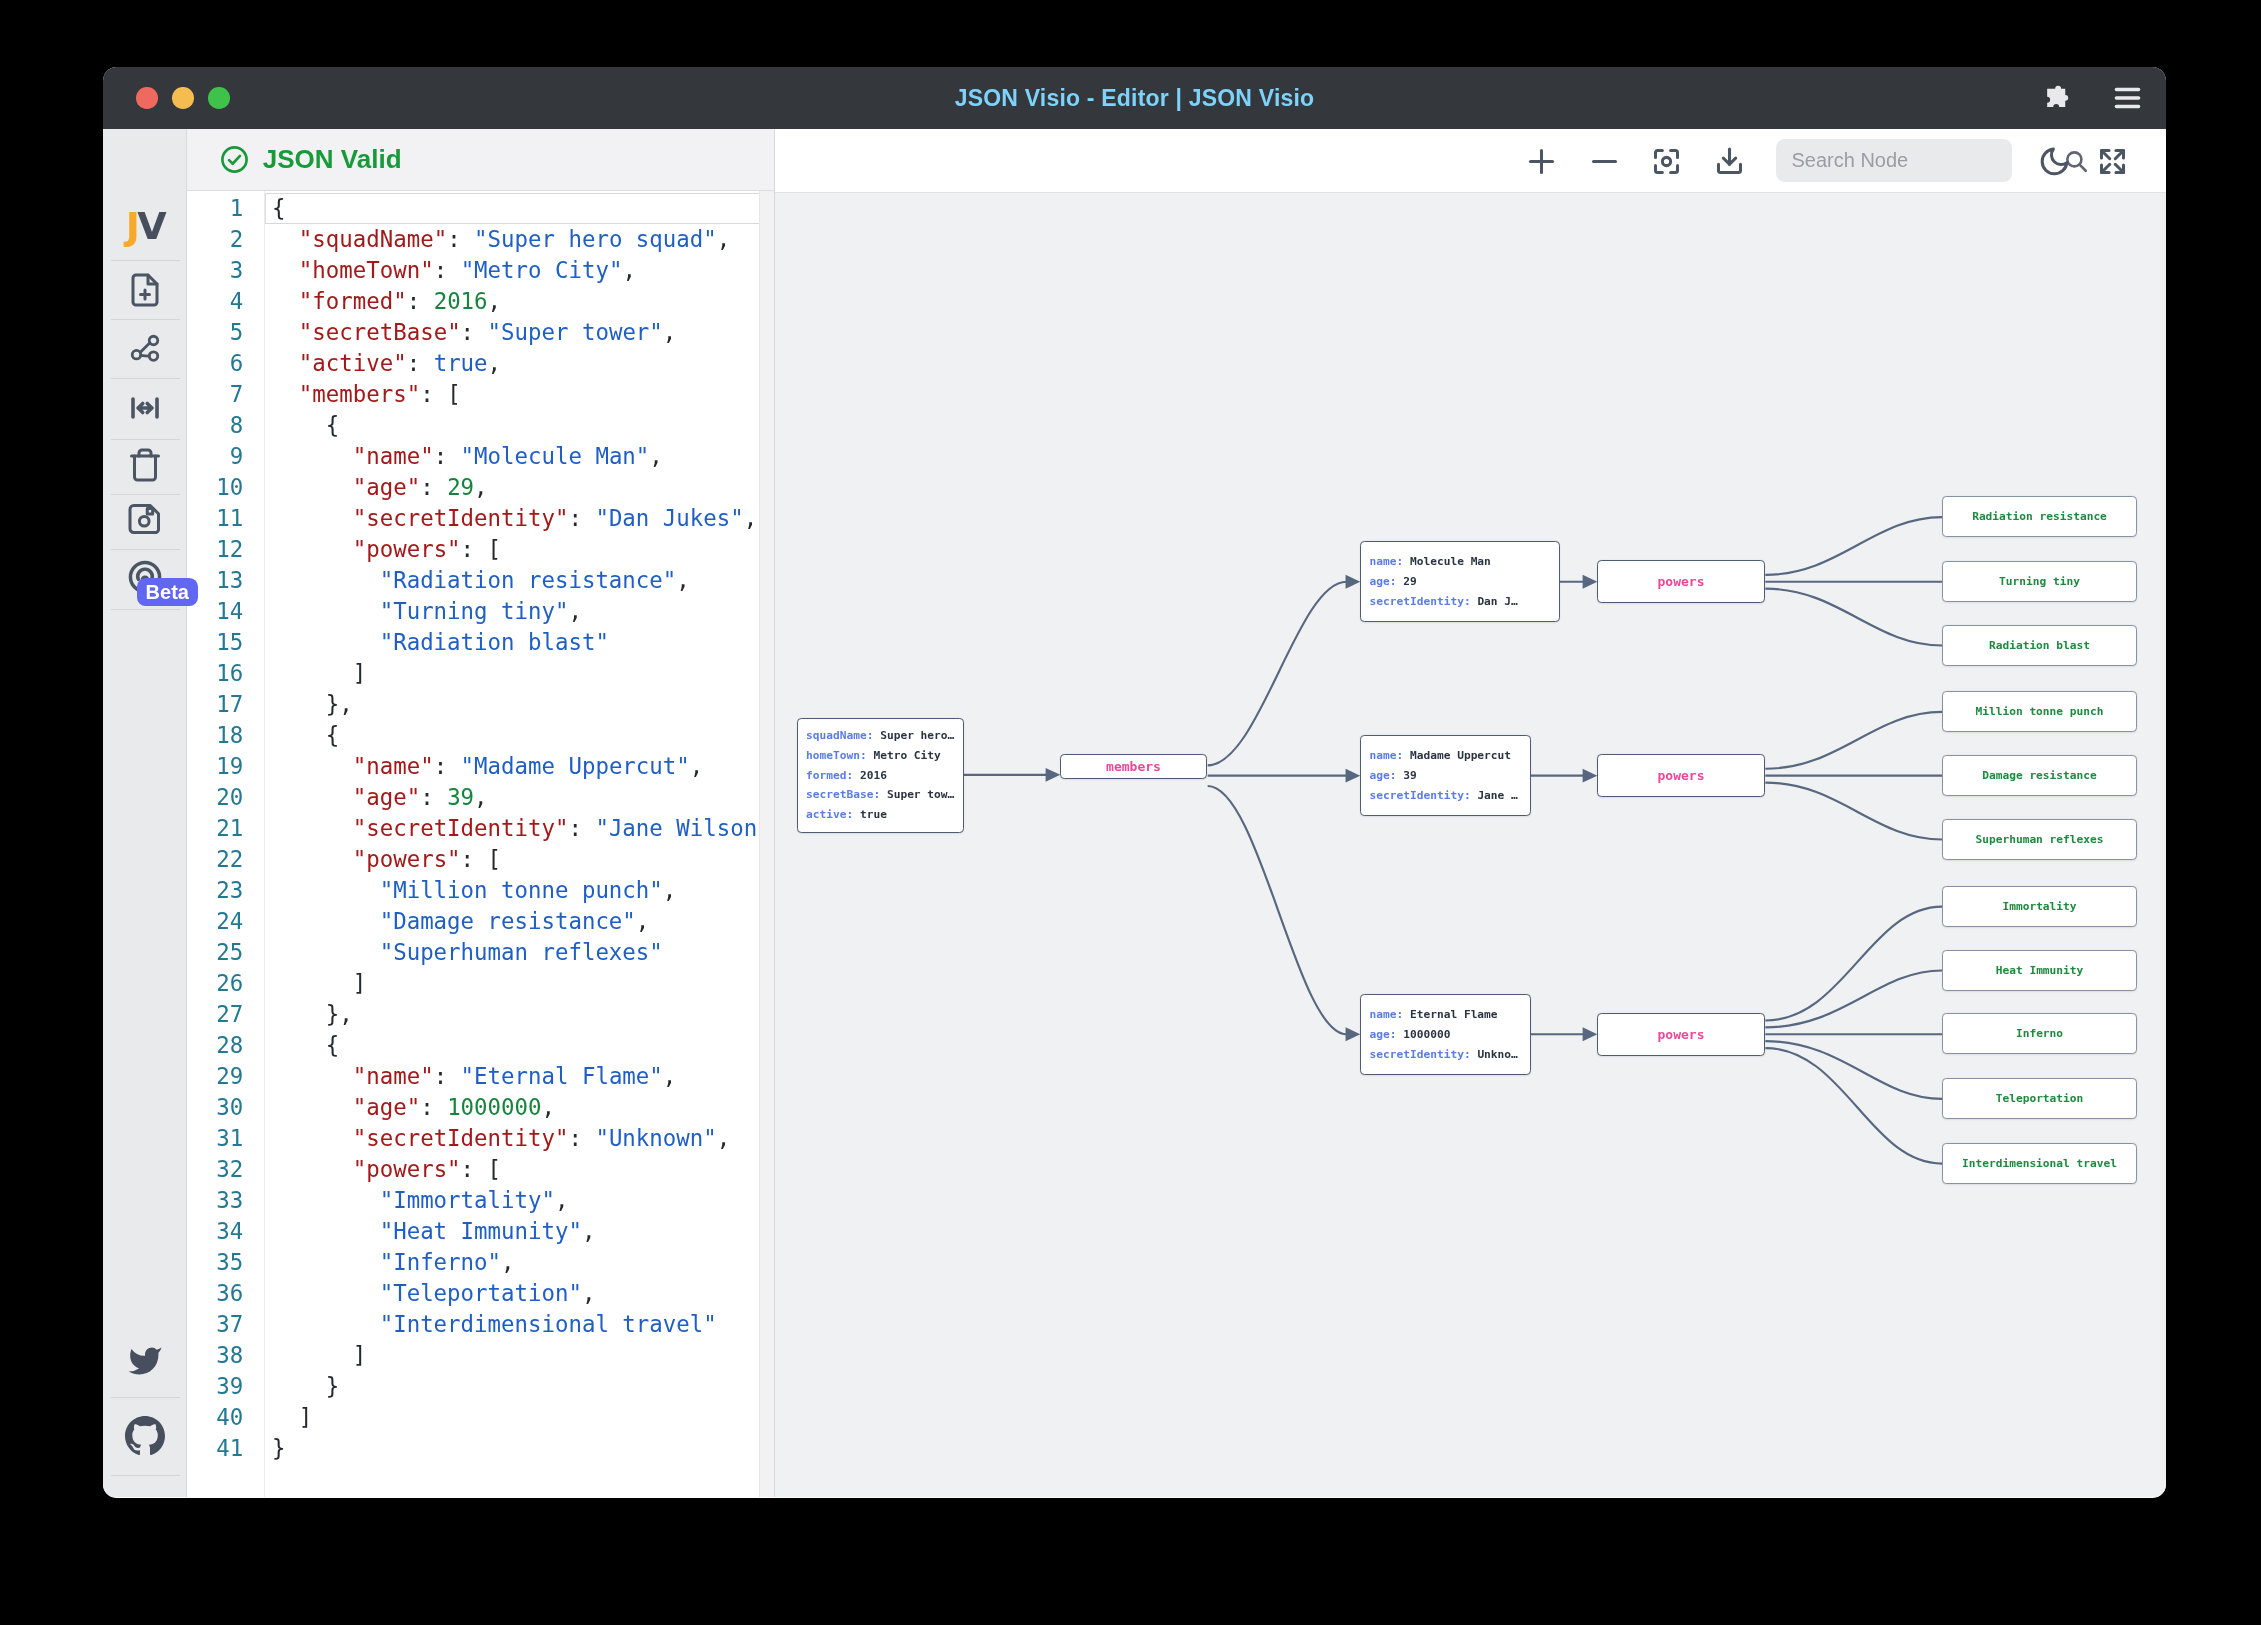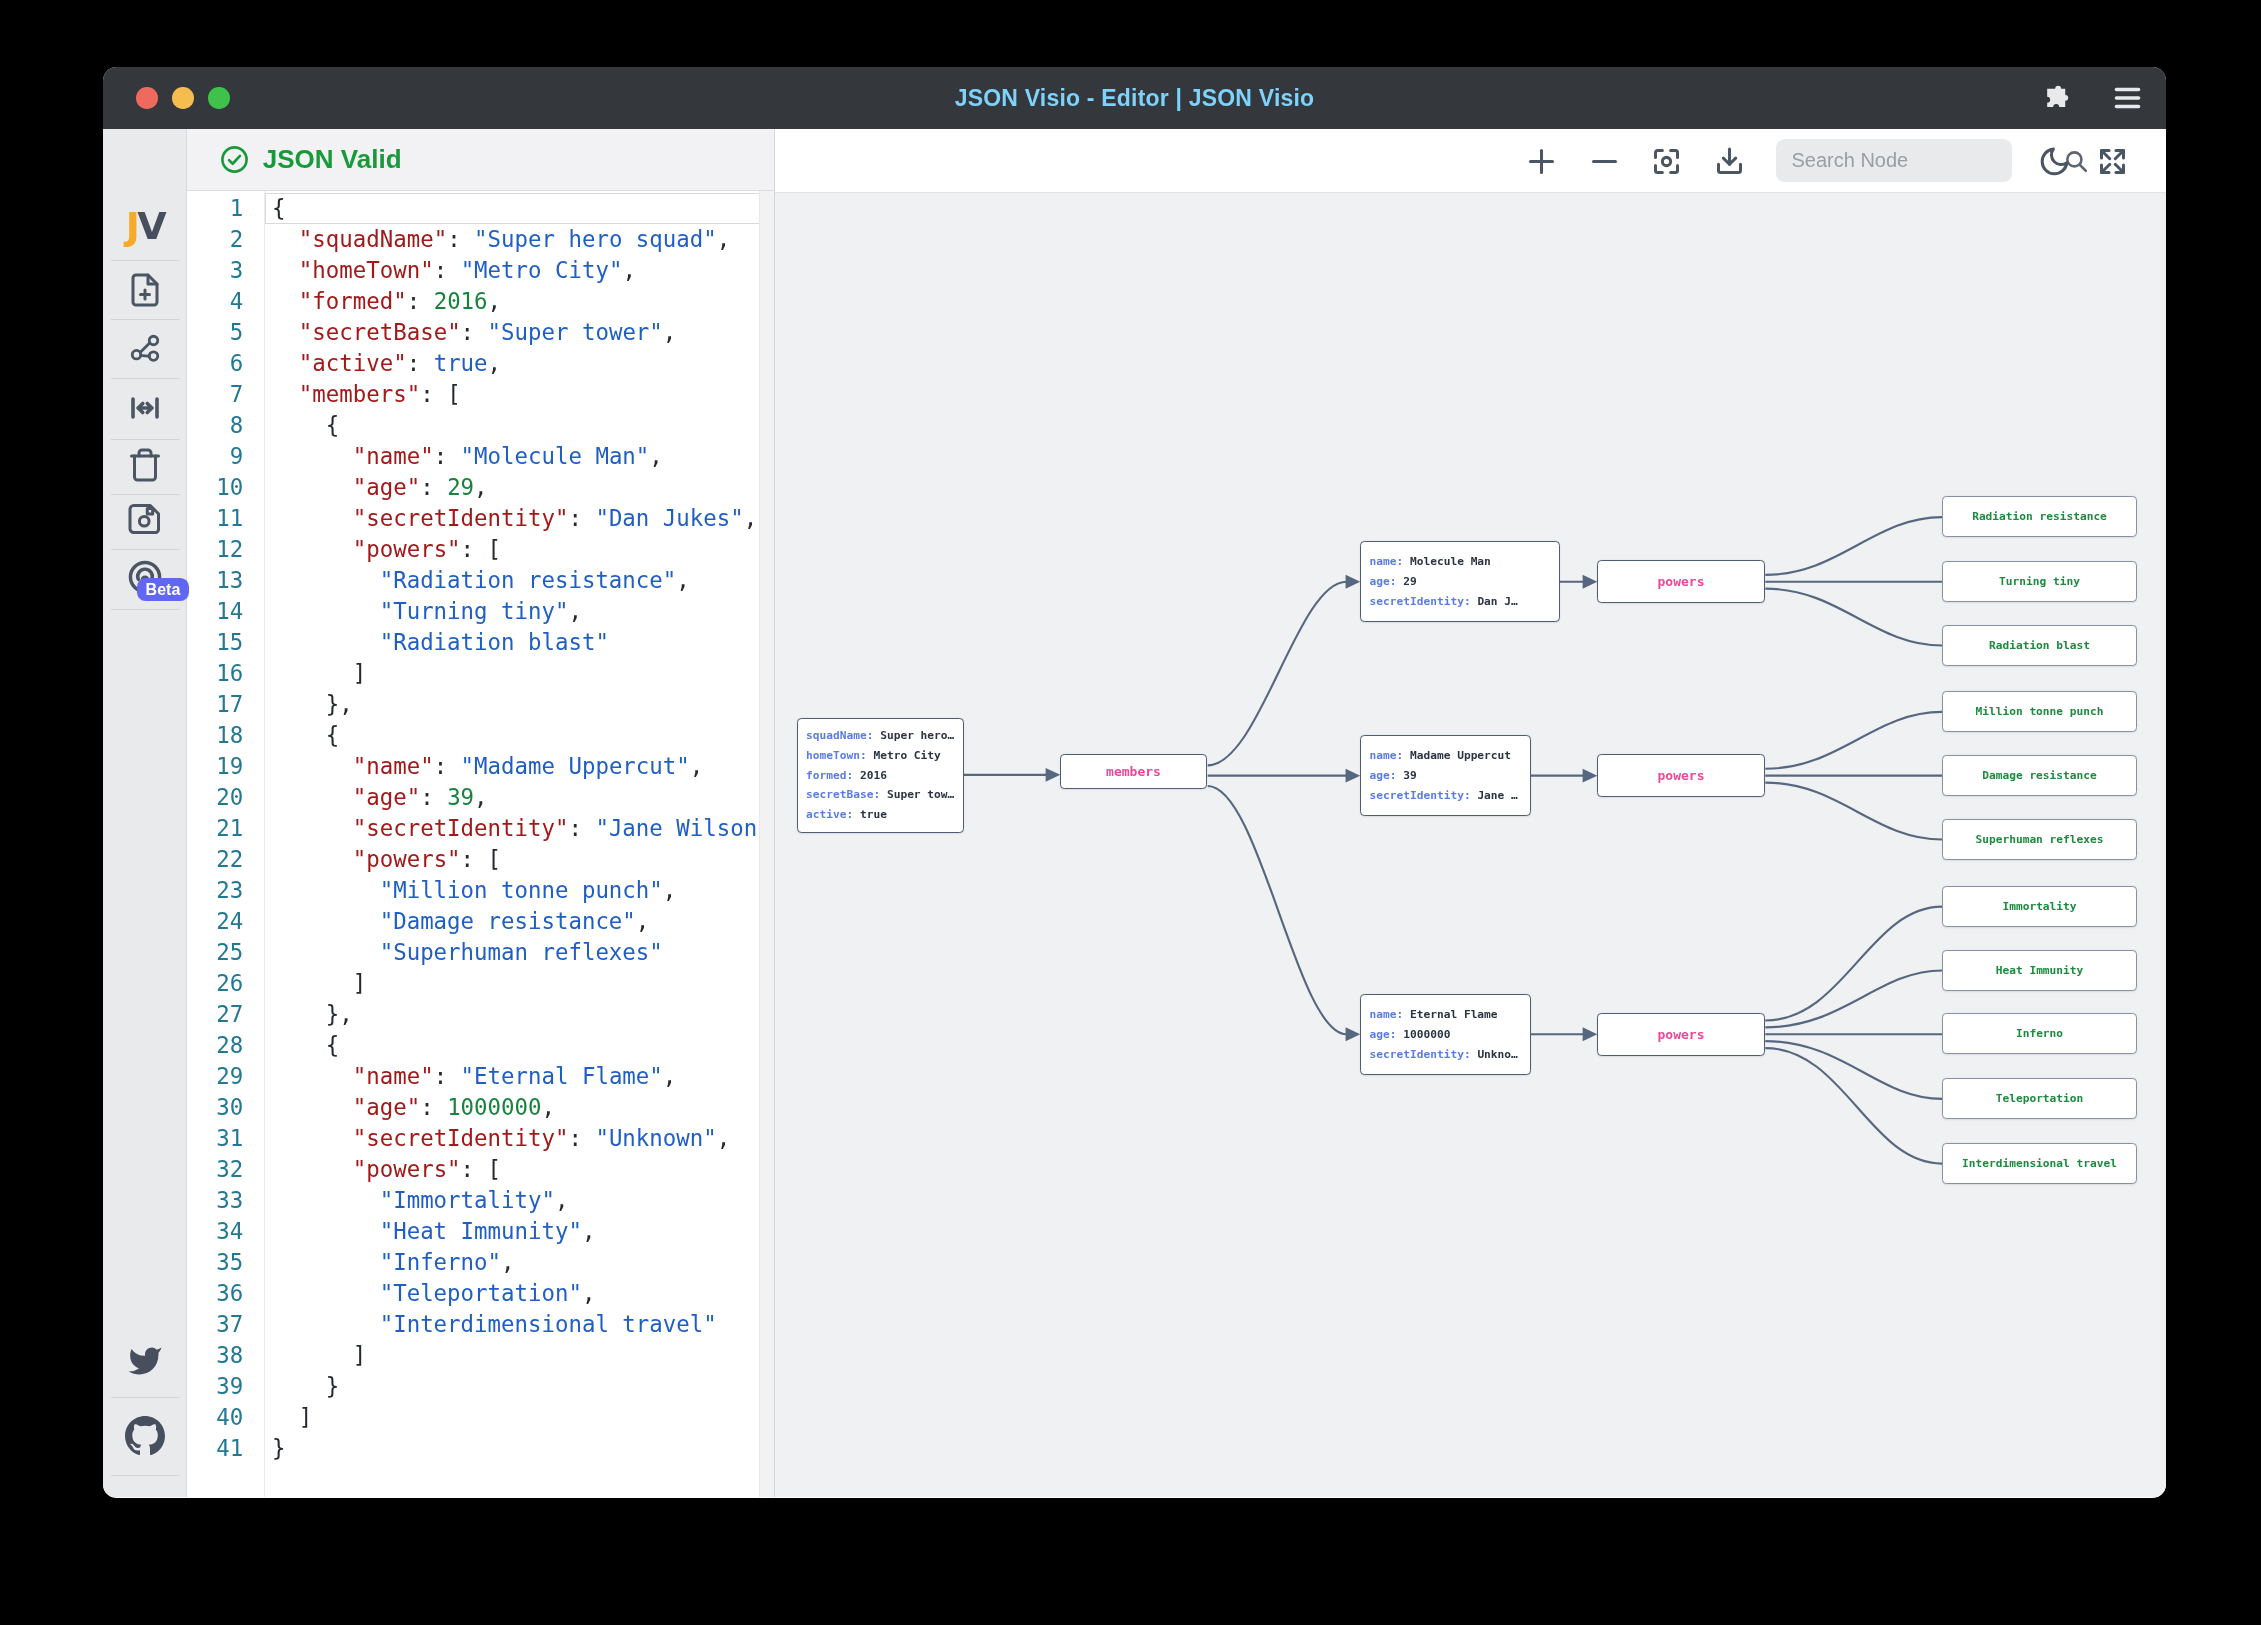--- a/index.html
+++ b/index.html
@@ -23,21 +23,21 @@
   .tb-icons svg{display:block}
   
   .main{display:flex;height:1368px;}
   
   .sidebar{position:relative;width:84px;background:#e9eaec;border-right:0.9px solid #d9dadd;flex:none;}
   .side-item{position:absolute;left:0;width:84px;display:flex;justify-content:center;align-items:center;height:48px;background:none;border:none;cursor:pointer;}
   .sdiv{position:absolute;left:7.8px;width:69px;height:0.9px;background:#d3d5d9;}
   .logo{font-size:38px;font-weight:800;letter-spacing:-2.6px;font-family:"DejaVu Sans",sans-serif;}
   .logo .lj{color:var(--logo-orange)} .logo .lv{color:#474f5e}
   .beta{position:absolute;left:34px;top:449px;background:var(--beta-indigo);color:#fff;
-    font-size:16px;font-weight:700;padding:2.6px 8.6px;border-radius:8.6px;z-index:3;}
+    font-size:20px;font-weight:700;padding:2.6px 8.6px;border-radius:8.6px;z-index:3;}
   .sidebar svg{display:block}
   
   .editor{width:587px;flex:none;display:flex;flex-direction:column;background:#fff;justify-content:flex-end;}
   .ed-header{height:62px;background:#f2f2f4;border-bottom:0.9px solid #dcdcdf;display:flex;align-items:center;padding-left:33px;gap:13.8px;flex:none;}
   .ed-header .vtext{color:var(--valid-green);font-size:26px;font-weight:700;}
   .code-wrap{position:relative;flex:1;display:flex;overflow:hidden;font-family:"DejaVu Sans Mono",monospace;font-size:22.4px;line-height:31px;}
   .gutter{width:78px;flex:none;border-right:0.9px solid #ececee;padding-top:1.7px;color:var(--line-number-teal);}
   .gutter div{height:31px;text-align:right;padding-right:20.7px;}
   .code{flex:1;padding-top:1.7px;overflow:hidden;white-space:pre;}
   .line{height:31px;padding-left:6.9px;}
@@ -327,21 +327,21 @@
             <polygon points="937,968 954,976 937,984"></polygon>
           </g>
         </svg>
       <div class="node obj" style="left: 21.5px; top: 525px; width: 167px; height: 115px;">
             <div class="nrow"><span class="nk">squadName:</span><span class="nv"> Super hero…</span></div>
             <div class="nrow"><span class="nk">homeTown:</span><span class="nv"> Metro City</span></div>
             <div class="nrow"><span class="nk">formed:</span><span class="nv"> 2016</span></div>
             <div class="nrow"><span class="nk">secretBase:</span><span class="nv"> Super tow…</span></div>
             <div class="nrow"><span class="nk">active:</span><span class="nv"> true</span></div>
           </div>
-          <div class="node lbl" style="left: 285px; top: 561px; width: 147px; height: 35px;">members</div>
+          <div class="node lbl" style="left: 285px; top: 561px; width: 147px; height: 25px;">members</div>
           <div class="node obj" style="left: 585px; top: 348px; width: 200px; height: 81px;">
             <div class="nrow"><span class="nk">name:</span><span class="nv"> Molecule Man</span></div>
             <div class="nrow"><span class="nk">age:</span><span class="nv"> 29</span></div>
             <div class="nrow"><span class="nk">secretIdentity:</span><span class="nv"> Dan J…</span></div>
           </div>
           <div class="node lbl" style="left: 822px; top: 367px; width: 168px; height: 43px;">powers</div>
           <div class="node leaf" style="left: 1167px; top: 303px; width: 195px; height: 41px;">Radiation resistance</div>
           <div class="node leaf" style="left: 1167px; top: 368px; width: 195px; height: 41px;">Turning tiny</div>
           <div class="node leaf" style="left: 1167px; top: 432px; width: 195px; height: 41px;">Radiation blast</div>
           <div class="node obj" style="left: 585px; top: 542px; width: 171px; height: 81px;">

